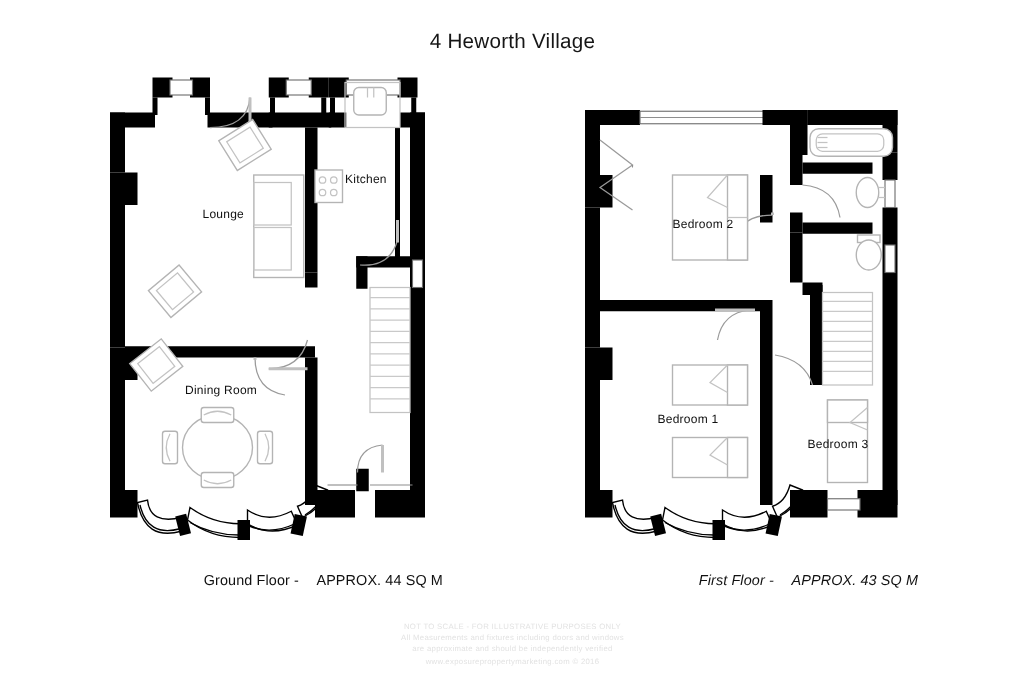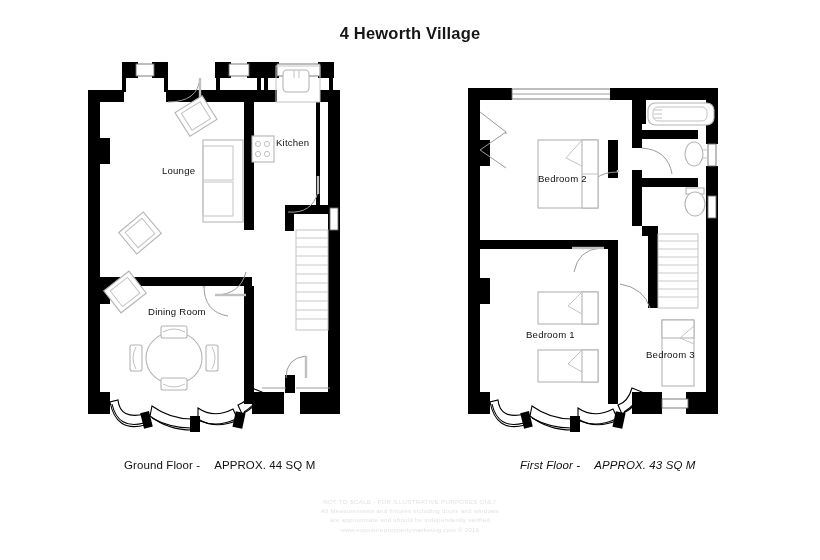--- a/index.html
+++ b/index.html
@@ -20,30 +20,31 @@
     width: 820px;
     height: 560px;
   }
   .plan-title {
     position: absolute;
     top: 24px;
     left: 0;
     width: 820px;
     text-align: center;
     font-size: 16.5px;
-    font-weight: 700;
+    font-weight: 400;
     letter-spacing: 0.2px;
     color: #161616;
   }
   .floor-caption {
     position: absolute;
     font-size: 11.5px;
     color: #111111;
     letter-spacing: 0.1px;
     white-space: nowrap;
+    margin-left: 39px;
   }
   #ground-caption { top: 459px; left: 124px; }
   #first-caption  { top: 459px; left: 520px; font-style: italic; }
   .caption-sep { display: inline-block; width: 8px; }
 
   .disclaimer {
     position: absolute;
     left: 0;
     top: 497px;
     width: 820px;

